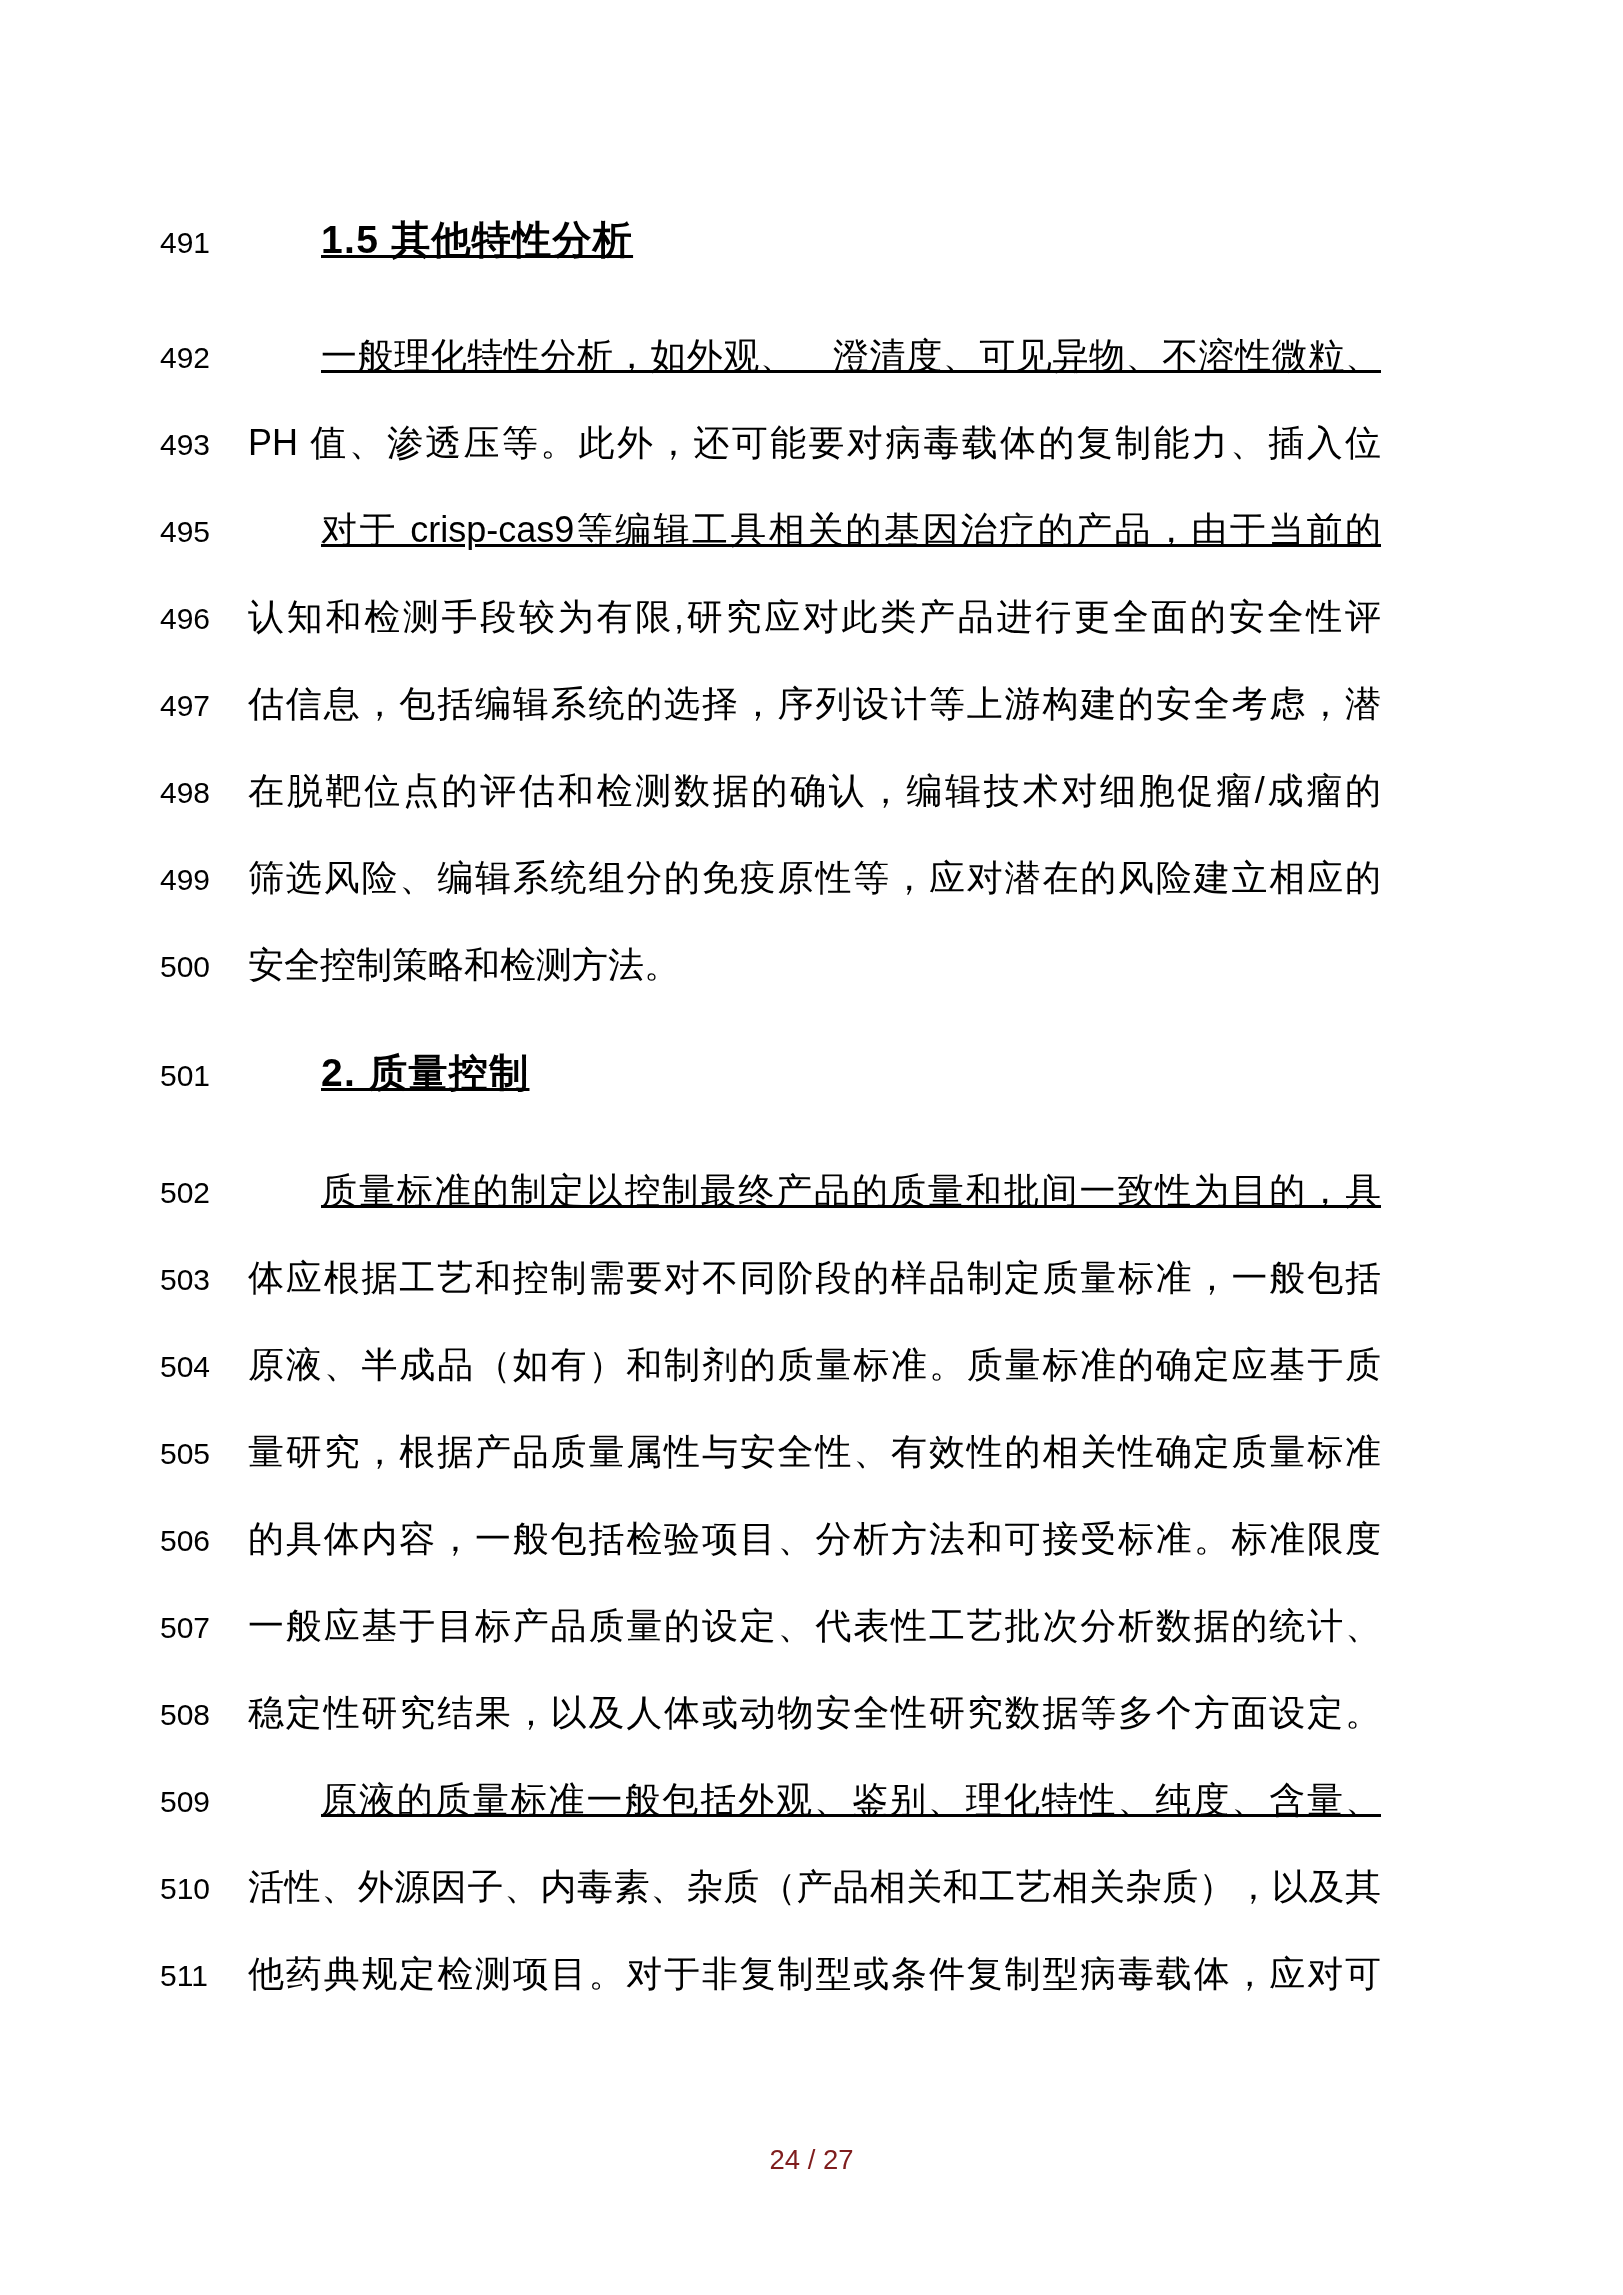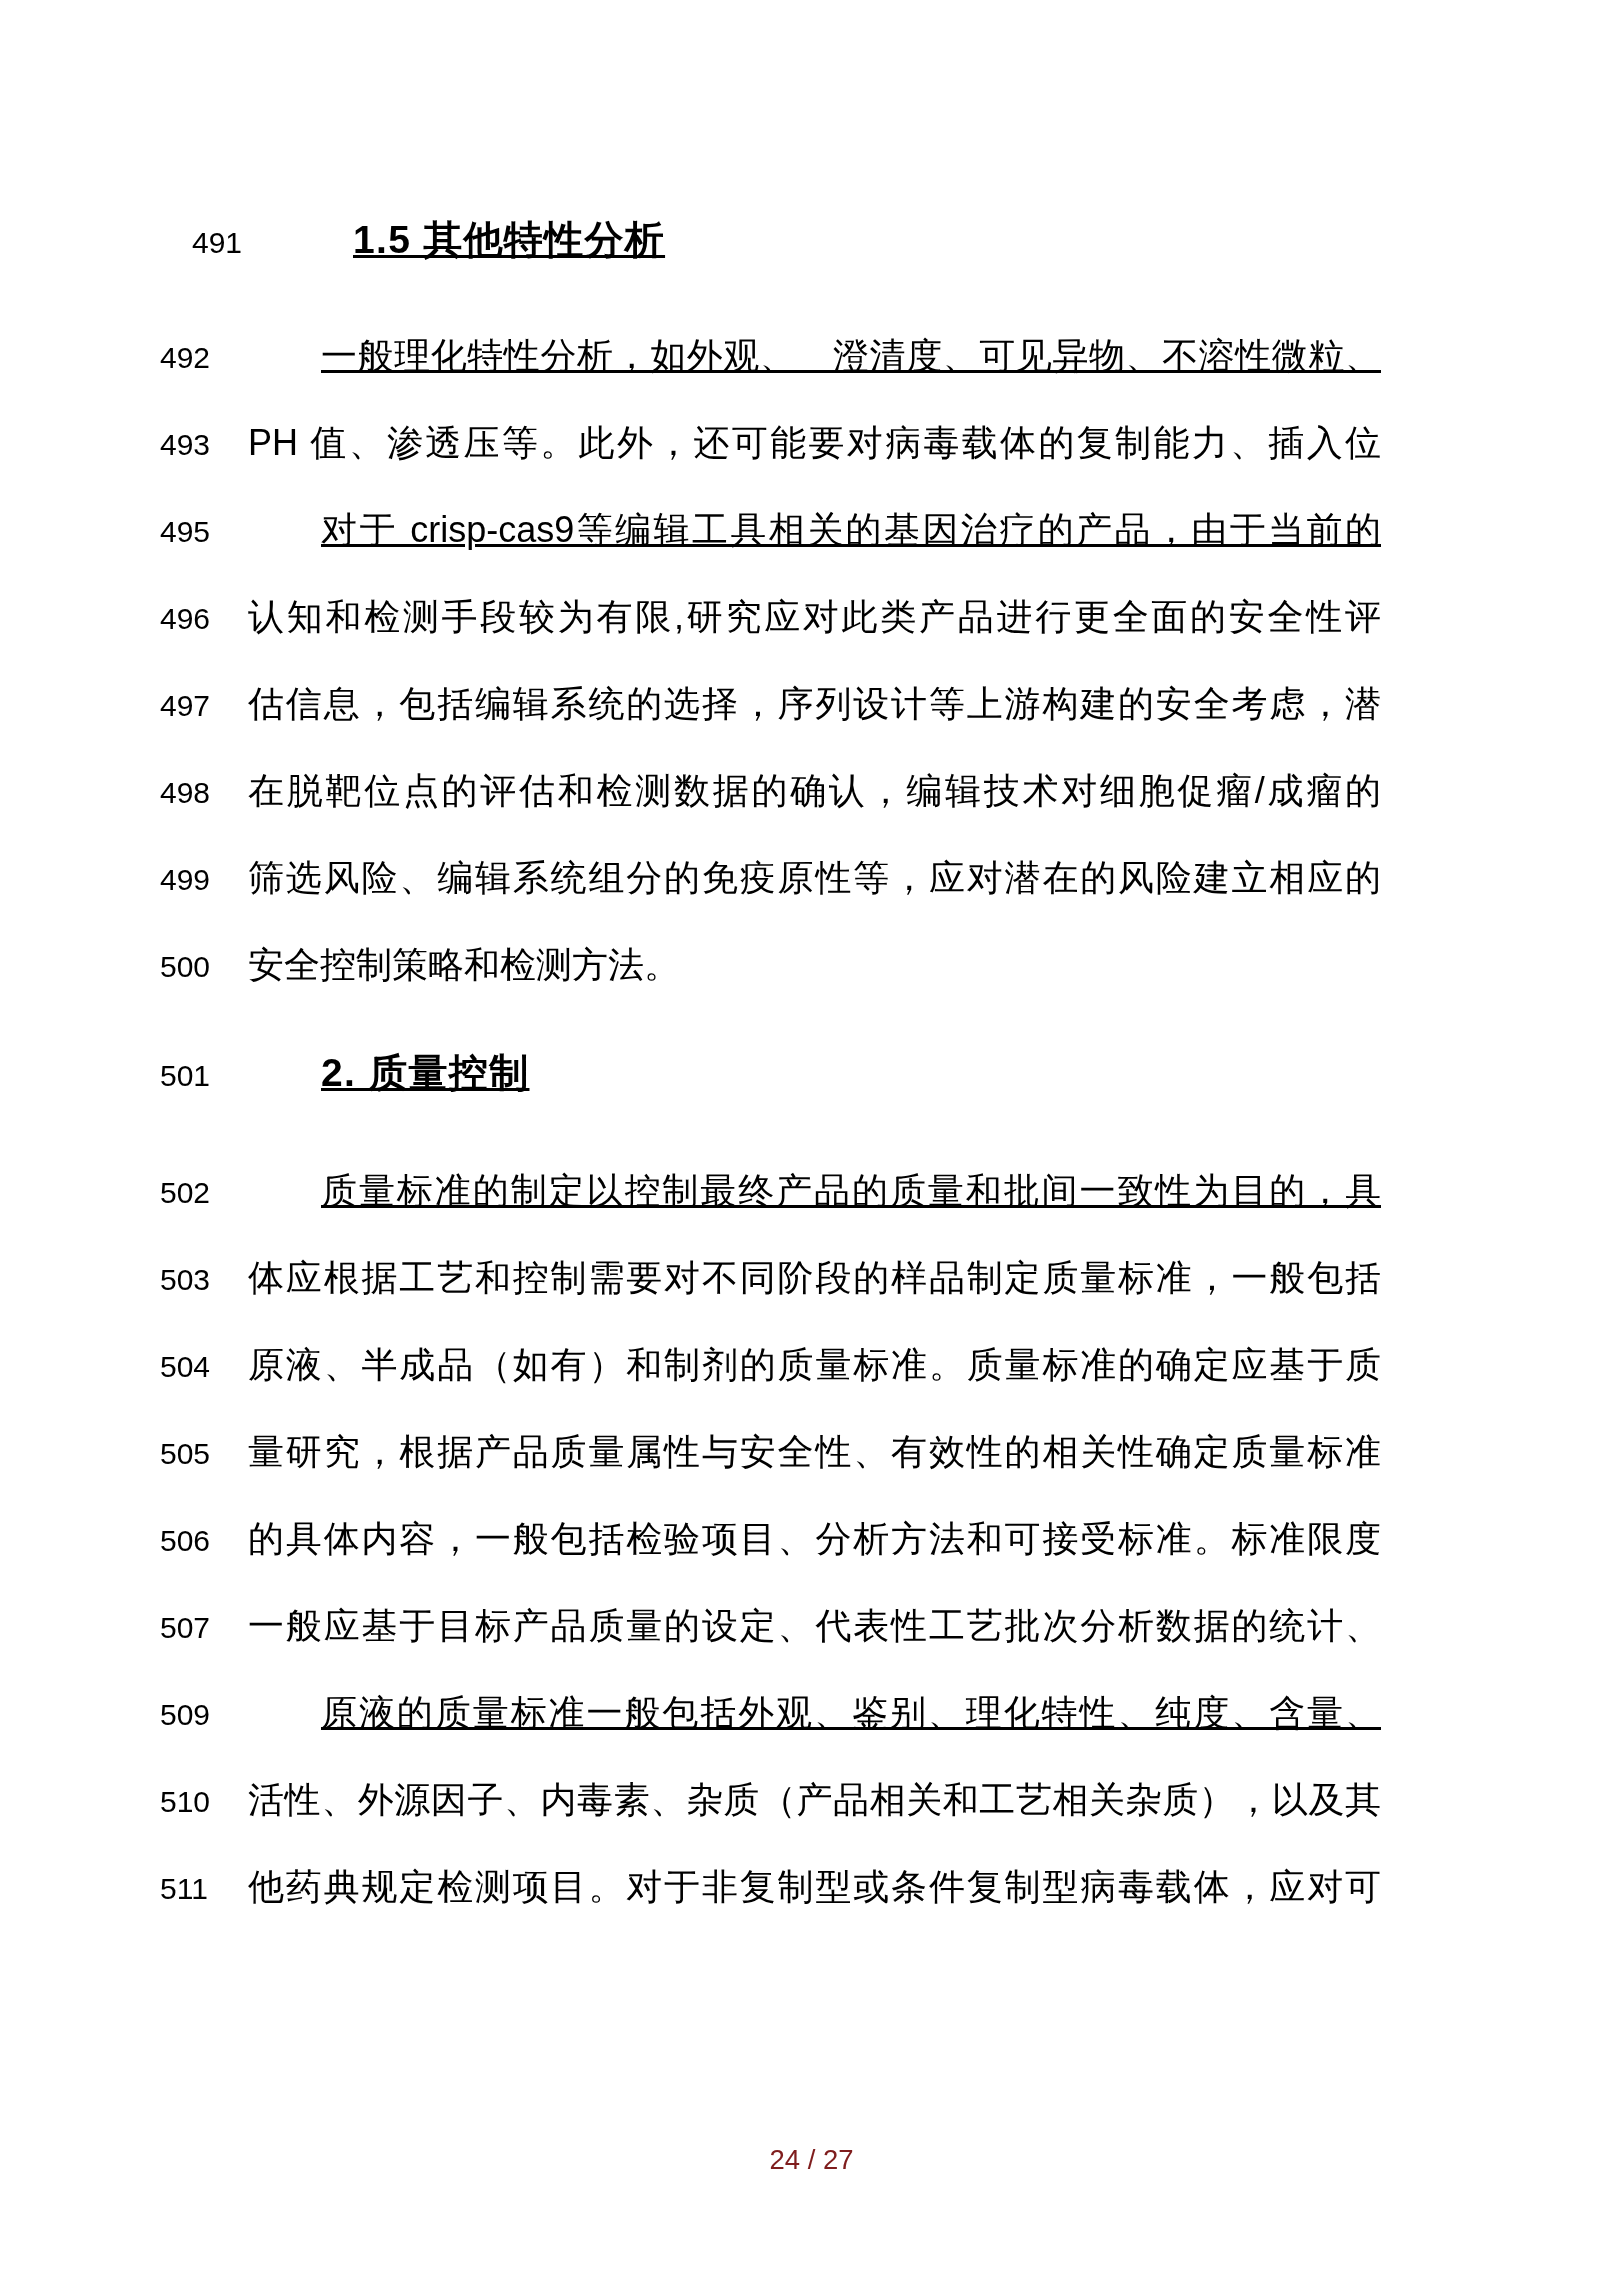--- a/index.html
+++ b/index.html
@@ -48,21 +48,21 @@
   .line.justify .linetext {
     text-align: justify;
     text-align-last: justify;
   }
   .line.heading .linetext {
     font-weight: 700;
     font-size: 39px;
     padding-left: 73px;
     letter-spacing: 1.3px;
   }
-  #row-491 { margin-bottom: 29px; margin-left: 32px; }
+  #row-491 { margin-bottom: 29px; }
   #row-501 { margin-top: 21px; }
   #row-502 { margin-top: 31px; }
   .footer {
     position: absolute;
     top: 2146px;
     left: 0;
     width: 100%;
     text-align: center;
     font-size: 27.5px;
     line-height: 1;
@@ -131,20 +131,24 @@
     <span class="linetext">量研究，根据产品质量属性与安全性、有效性的相关性确定质量标准</span>
   </div>
       <div class="line justify" id="row-506">
     <span class="lineno">506</span>
     <span class="linetext">的具体内容，一般包括检验项目、分析方法和可接受标准。标准限度</span>
   </div>
       <div class="line justify" id="row-507">
     <span class="lineno">507</span>
     <span class="linetext">一般应基于目标产品质量的设定、代表性工艺批次分析数据的统计、</span>
   </div>
+      <div class="line justify" id="row-508">
+    <span class="lineno">508</span>
+    <span class="linetext">稳定性研究结果，以及人体或动物安全性研究数据等多个方面设定。</span>
+  </div>
       <div class="line justify indent" id="row-509">
     <span class="lineno">509</span>
     <span class="linetext">原液的质量标准一般包括外观、鉴别、理化特性、纯度、含量、</span>
   </div>
       <div class="line justify" id="row-510">
     <span class="lineno">510</span>
     <span class="linetext">活性、外源因子、内毒素、杂质（产品相关和工艺相关杂质），以及其</span>
   </div>
       <div class="line justify" id="row-511">
     <span class="lineno">511</span>

